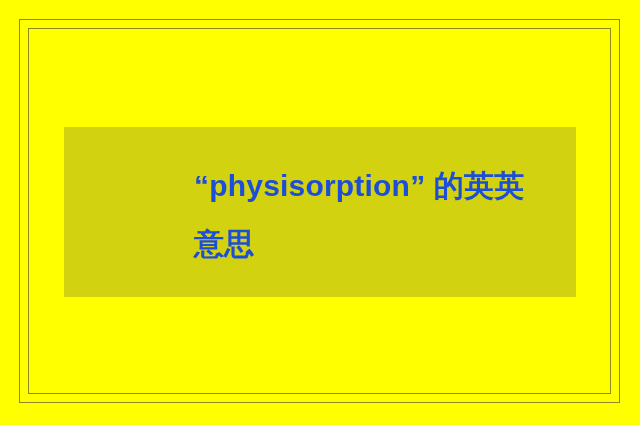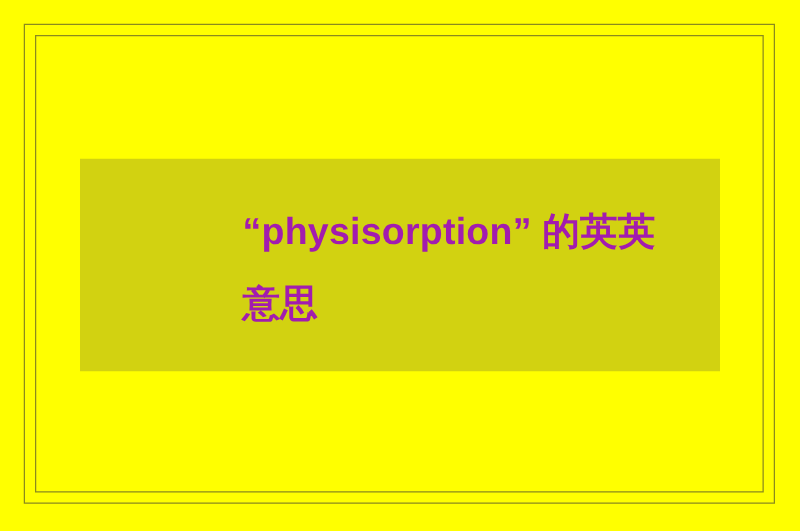--- a/index.html
+++ b/index.html
@@ -76,16 +76,16 @@
 </head>
 <body>
 
 <div id="canvas" style="background: rgb(255, 255, 0);">
 
   <div class="frame-outer" style="border-color: rgb(138, 138, 30);"></div>
 
   <div class="frame-inner" style="border-color: rgb(138, 138, 30);"></div>
 
   <div class="title-card" style="background: rgb(210, 210, 17);">
-    <div class="title-text" style="color: #a21caf;">“physisorption” 的英英意思</div>
+    <div class="title-text" style="color: #1d4ed8;">“physisorption” 的英英意思</div>
   </div>
 
 </div>
 
 </body></html>

